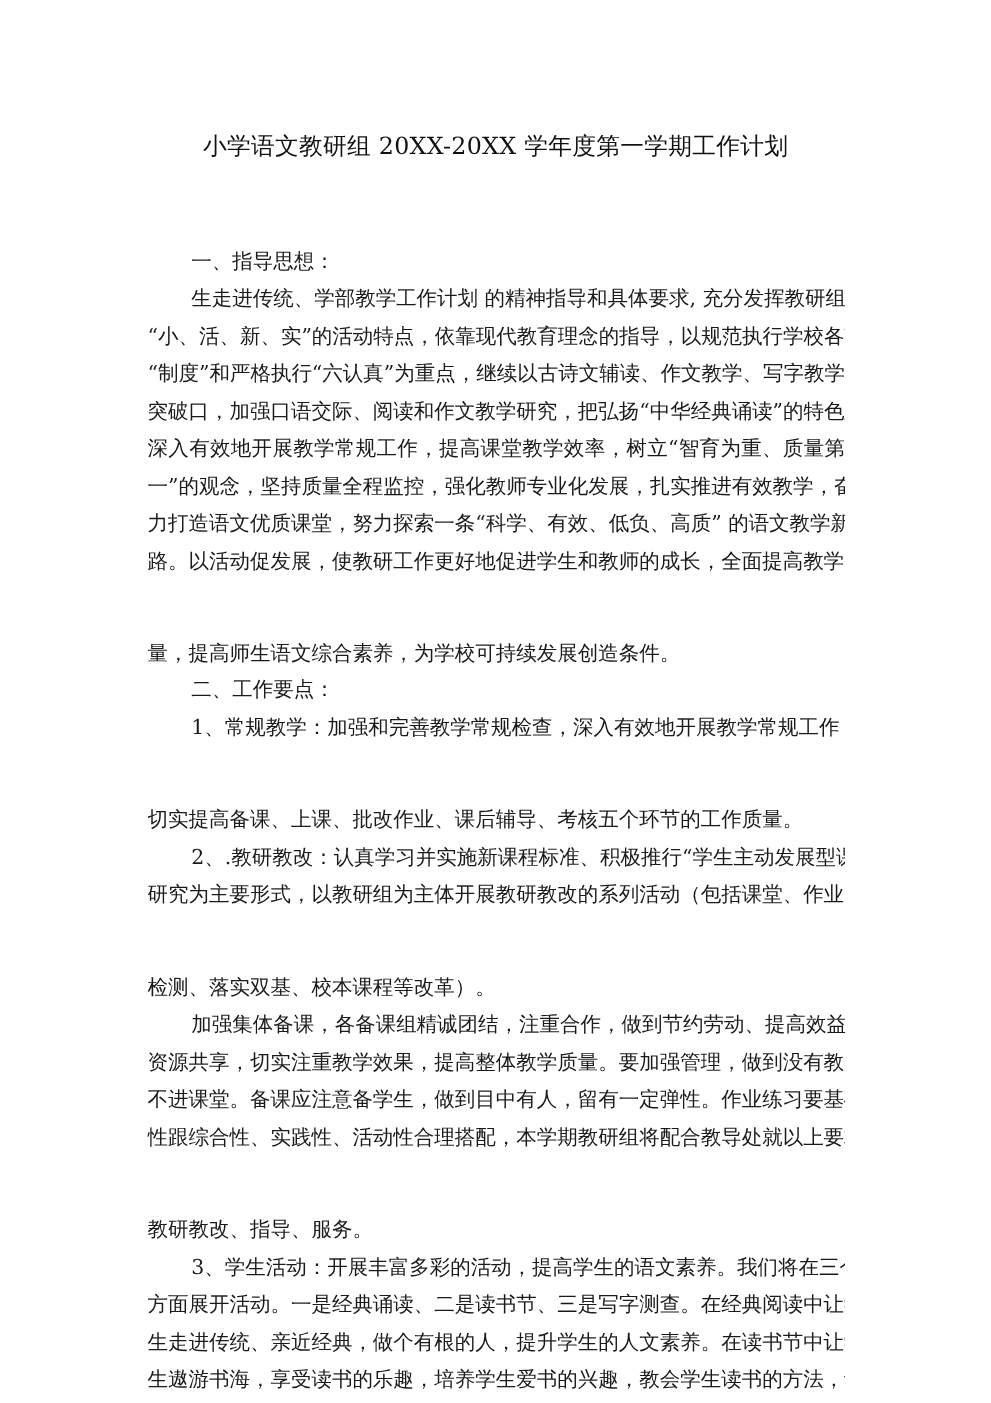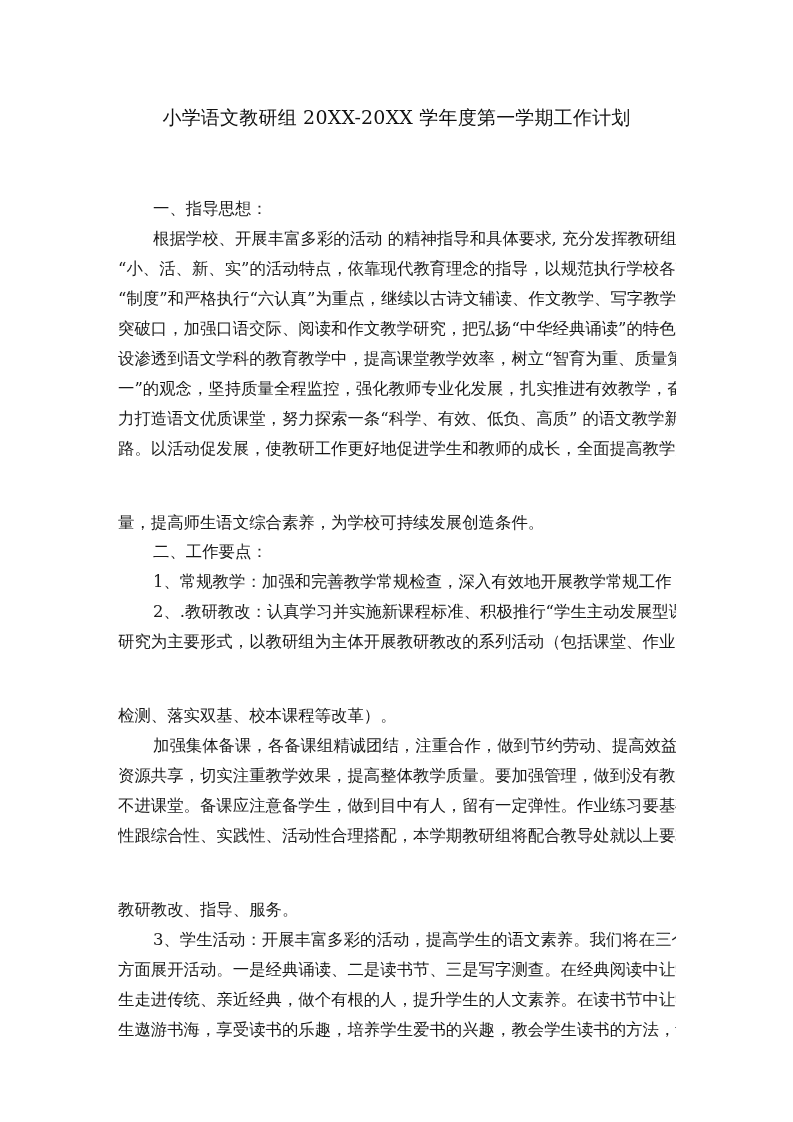--- a/index.html
+++ b/index.html
@@ -25,37 +25,38 @@
 </head>
 <body>
 
 <div class="page">
 
   <div class="title">小学语文教研组 20XX-20XX 学年度第一学期工作计划</div>
 
   <div class="body" style="top:162px;">
     <div class="line heading">一、指导思想：</div>
     <div>
-      <div class="line indent">根据学校、开展丰富多彩的活动  的精神指导和具体要求, 充分发挥教研组</div>
+      <div class="line indent">生走进传统、学部教学工作计划  的精神指导和具体要求, 充分发挥教研组</div>
       <div class="line">“小、活、新、实”的活动特点，依靠现代教育理念的指导，以规范执行学校各项</div>
       <div class="line">“制度”和严格执行“六认真”为重点，继续以古诗文辅读、作文教学、写字教学为</div>
       <div class="line">突破口，加强口语交际、阅读和作文教学研究，把弘扬“中华经典诵读”的特色建</div>
-      <div class="line">设渗透到语文学科的教育教学中，提高课堂教学效率，树立“智育为重、质量第</div>
+      <div class="line">深入有效地开展教学常规工作，提高课堂教学效率，树立“智育为重、质量第</div>
       <div class="line">一”的观念，坚持质量全程监控，强化教师专业化发展，扎实推进有效教学，奋</div>
       <div class="line">力打造语文优质课堂，努力探索一条“科学、有效、低负、高质” 的语文教学新</div>
       <div class="line">路。以活动促发展，使教研工作更好地促进学生和教师的成长，全面提高教学质</div>
       <div class="line last">量，提高师生语文综合素养，为学校可持续发展创造条件。</div>
     </div>
   </div>
 
   <div class="body" style="top:505px;">
     <div class="line heading">二、工作要点：</div>
 
     <div>
       <div class="line indent">1、常规教学：加强和完善教学常规检查，深入有效地开展教学常规工作，</div>
+      <div class="line last">切实提高备课、上课、批改作业、课后辅导、考核五个环节的工作质量。</div>
     </div>
 
     <div>
       <div class="line indent">2、.教研教改：认真学习并实施新课程标准、积极推行“学生主动发展型课</div>
       <div class="line">研究为主要形式，以教研组为主体开展教研教改的系列活动（包括课堂、作业、</div>
       <div class="line last">检测、落实双基、校本课程等改革）。</div>
     </div>
 
     <div>
       <div class="line indent">加强集体备课，各备课组精诚团结，注重合作，做到节约劳动、提高效益、</div>

